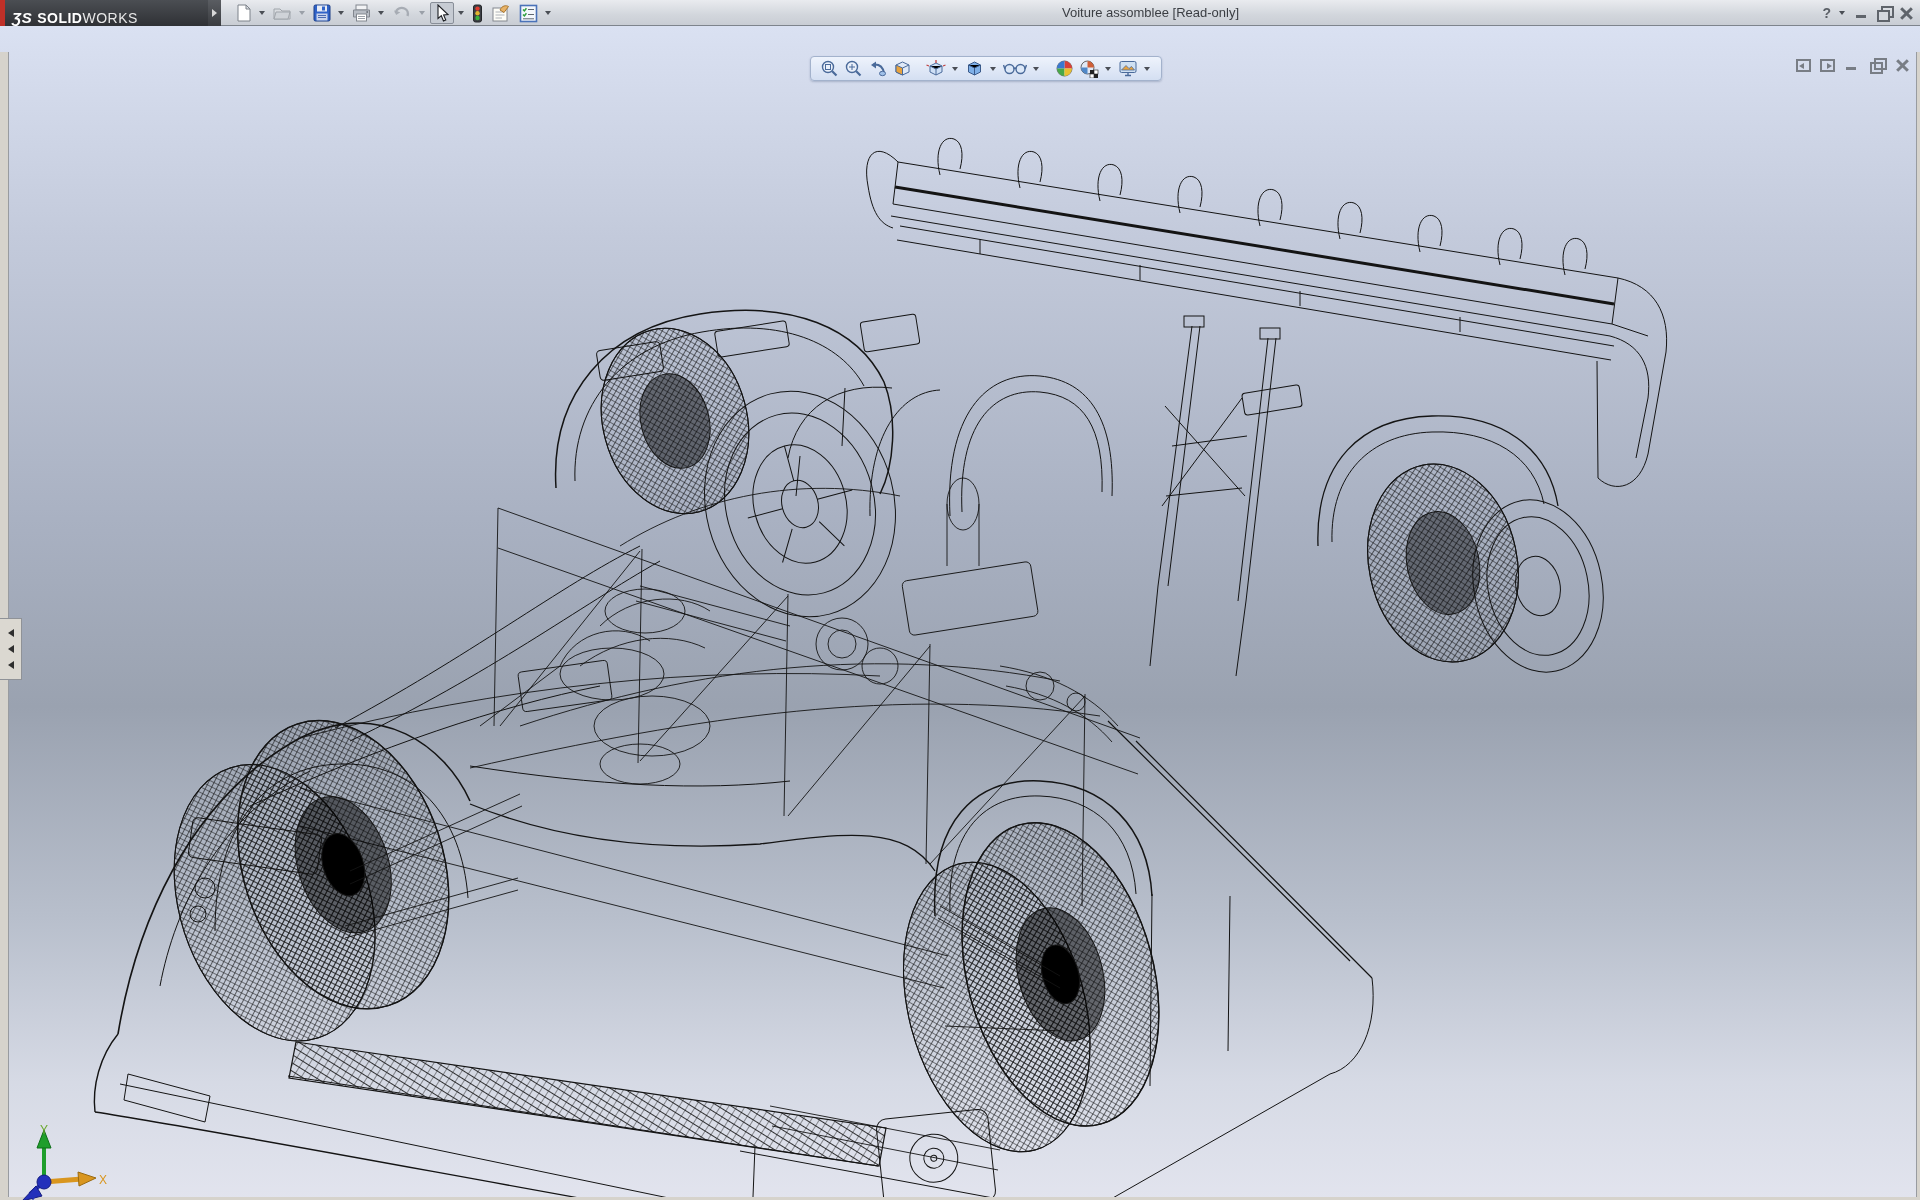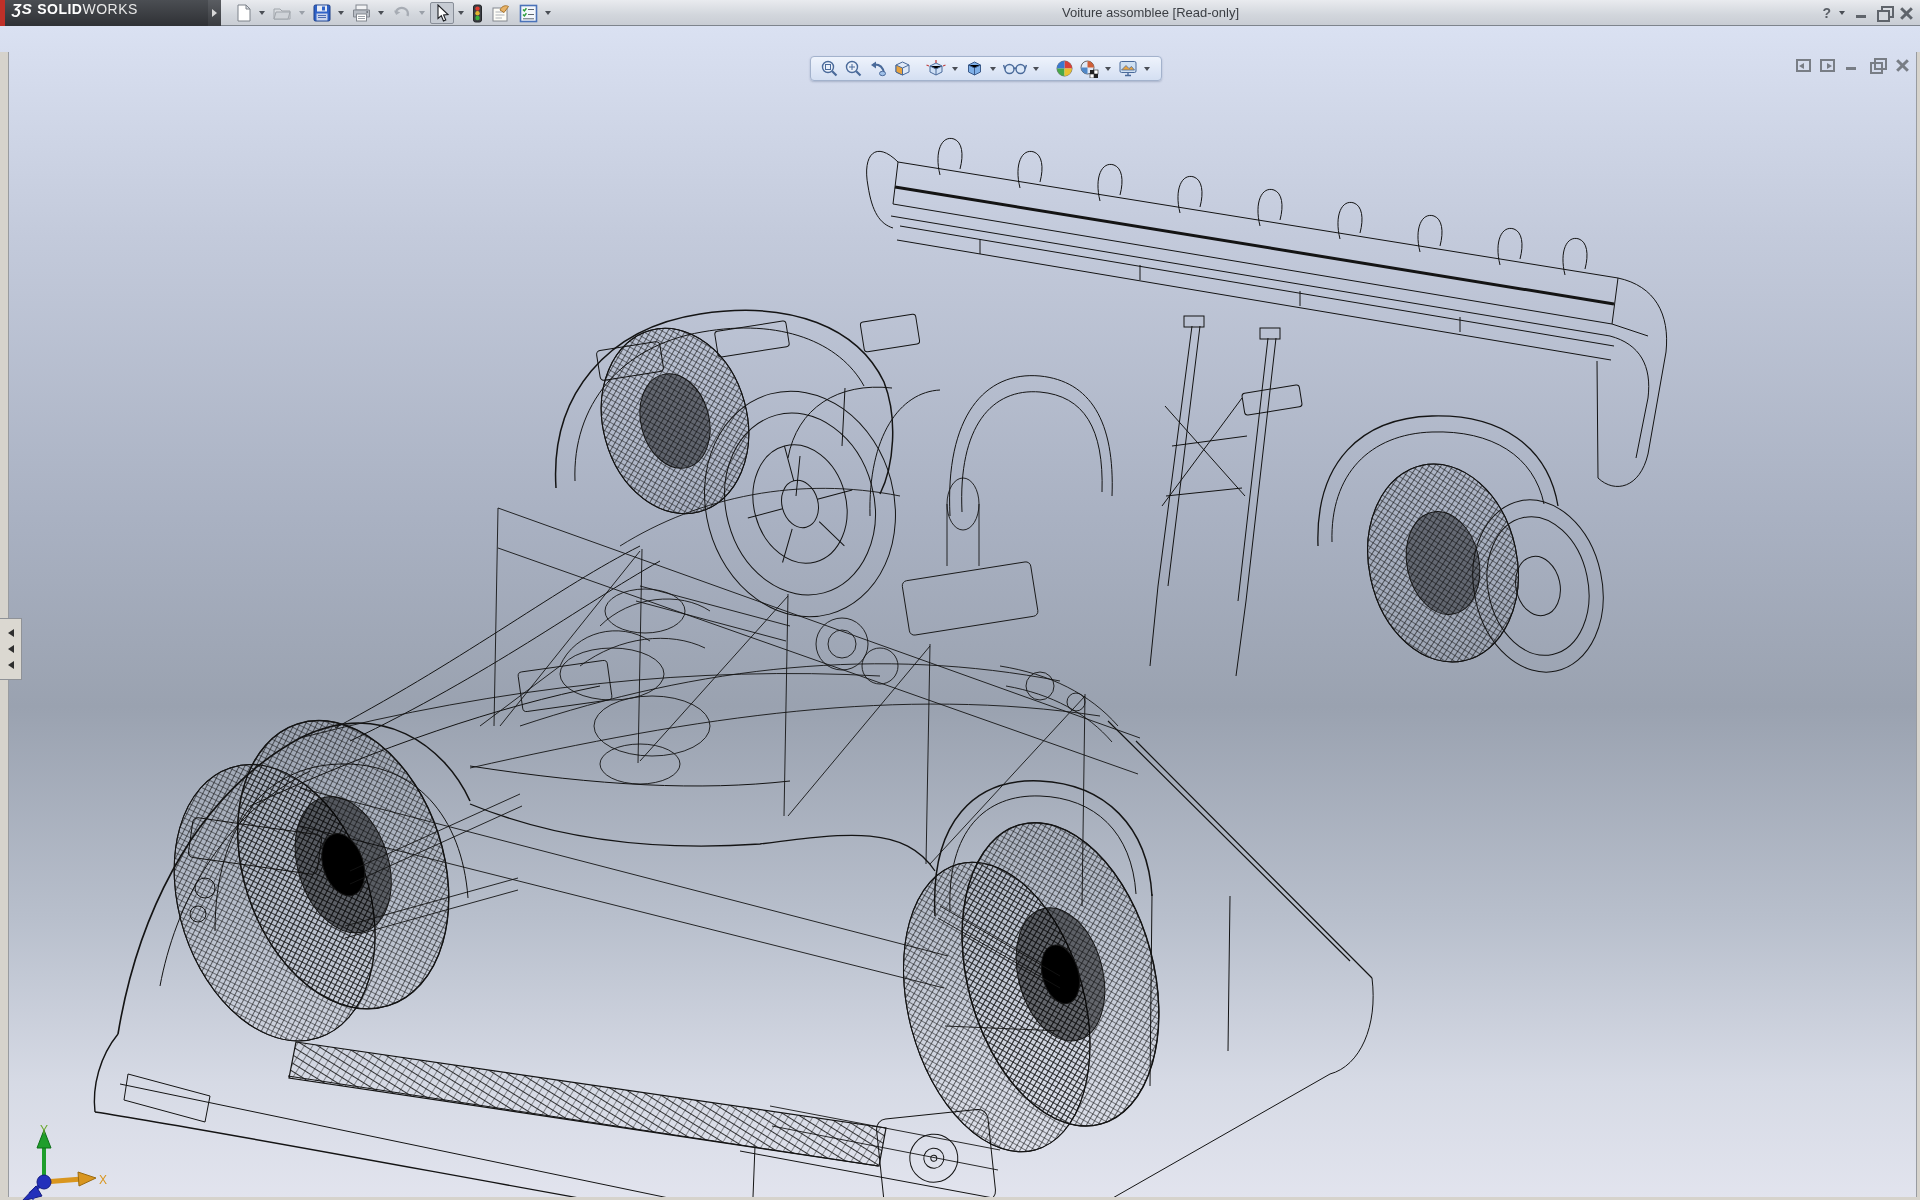--- a/index.html
+++ b/index.html
@@ -5,21 +5,21 @@
   * { margin:0; padding:0; box-sizing:border-box; }
   html,body { width:1920px; height:1200px; overflow:hidden;
     font-family:"Liberation Sans", sans-serif; background:#c7ccd6; }
 
   
   .titlebar { position:absolute; top:0; left:0; width:1920px; height:26px;
     background:linear-gradient(#e9ebef,#d2d6dc 60%,#c9cdd4);
     border-bottom:1px solid #7e848c; z-index:50; }
   .logo-block { position:absolute; left:0; top:0; height:26px; width:208px;
     background:linear-gradient(#4b4e53,#2f3135);
-    display:flex; align-items:flex-start; padding-left:12px; }
+    display:flex; align-items:flex-end; padding-left:12px; }
   .logo-red { position:absolute; left:0; top:0; width:5px; height:26px; background:#c03028; }
   .logo-text { color:#fff; font-size:14px; letter-spacing:0.5px; white-space:nowrap; }
   .logo-glyph { font-weight:bold; font-style:italic; margin-right:5px; font-size:15px; }
   .logo-bold { font-weight:bold; }
   .logo-light { font-weight:normal; color:#e8e8e8; }
   .logo-expand { position:absolute; left:208px; top:0; width:13px; height:26px;
     background:linear-gradient(#5a5d62,#3a3c40); display:flex; align-items:center; justify-content:center; }
   .tri-right { width:0; height:0; border-left:5px solid #d8d8d8; border-top:4px solid transparent; border-bottom:4px solid transparent; }
 
   .tb-row { position:absolute; left:232px; top:0; height:26px; display:flex; align-items:center; gap:2px; }

